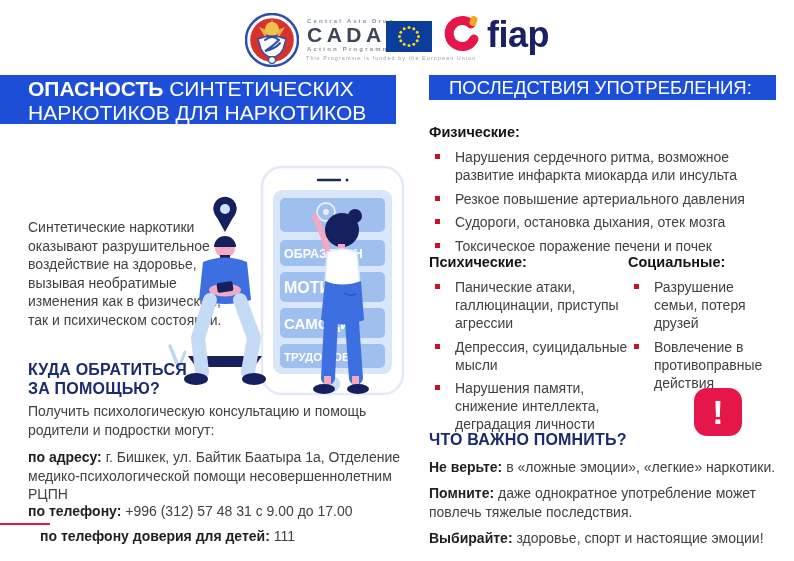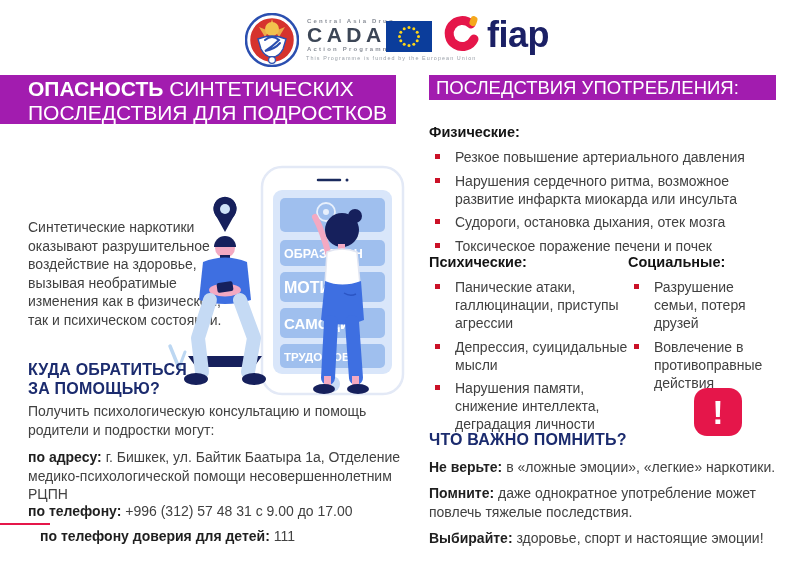--- a/index.html
+++ b/index.html
@@ -8,24 +8,24 @@
 
   
   .hdr-logo { position:absolute; }
   .cadap-top, .cadap-sub { font-size:6px; letter-spacing:2.2px; color:#8a8f98; font-weight:bold; white-space:nowrap; }
   .cadap-name { font-size:21px; font-weight:bold; color:#3c4656; letter-spacing:4.5px; line-height:22px; }
   .cadap-fund { position:absolute; left:306px; top:55px; width:150px; font-size:5.4px; letter-spacing:1.1px; color:#9aa0a8; white-space:nowrap; }
   .fiap-wrap { position:absolute; left:441px; top:14px; display:flex; align-items:center; }
   .fiap-text { font-size:36px; font-weight:bold; color:#1B2065; letter-spacing:-0.5px; margin-left:4px; line-height:40px; }
 
   
-  .banner { position:absolute; background:#a21caf; color:#fff; }
+  .banner { position:absolute; background:#1d4ed8; color:#fff; }
   .banner-left { left:0; top:75px; width:396px; height:49px; font-size:21px; line-height:24px; padding:2px 0 0 28px; font-weight:400; }
   .banner-left b { font-weight:bold; }
-  .banner-right { left:429px; top:75px; width:347px; height:25px; font-size:18.5px; line-height:25px; padding-left:7px; font-weight:400; }
+  .banner-right { left:429px; top:75px; width:347px; height:25px; font-size:18.5px; line-height:25px; padding-left:20px; font-weight:400; }
 
   .bodytext { color:#414141; font-size:14px; line-height:18.5px; }
   .bodytext b { color:#1f1f1f; }
   .abs { position:absolute; }
 
   .navy-head { color:#1B2B6E; font-weight:bold; font-size:16px; line-height:19px; letter-spacing:0.2px; }
 
   .sec-head { font-size:14.5px; font-weight:bold; color:#141414; }
   ul.blist { list-style:none; }
   ul.blist li { position:relative; padding-left:26px; margin-bottom:5.5px; font-size:14px; line-height:18px; color:#414141; }
@@ -87,21 +87,21 @@
   <div class="fiap-wrap">
     <svg width="42" height="42" viewBox="0 0 42 42">
       <path d="M30 10 A13 13 0 1 0 33 25" fill="none" stroke="#E5164A" stroke-width="9" stroke-linecap="round"></path>
       <rect x="29" y="2" width="7" height="10" rx="3.4" fill="#F5A81C" transform="rotate(18 32 7)"></rect>
     </svg>
     <span class="fiap-text">fiap</span>
   </div>
 
   <div class="banner banner-left">
     <div><b>ОПАСНОСТЬ</b><span> СИНТЕТИЧЕСКИХ</span></div>
-    <div>ПОСЛЕДСТВИЯ ДЛЯ ПОДРОСТКОВ</div>
+    <div>НАРКОТИКОВ ДЛЯ НАРКОТИКОВ</div>
   </div>
 
 
   <p class="abs bodytext" style="left:28px; top:218px; width:196px;">Синтетические наркотики оказывают разрушительное воздействие на здоровье, вызывая необратимые изменения как в физическом, так и психическом состоянии.</p>
 
   <div class="abs" style="left:158px; top:148px; width:252px; height:252px;">
     <svg width="252" height="252" viewBox="0 0 252 252">
 
       <rect x="104" y="19" width="141" height="227" rx="20" fill="#ffffff" stroke="#E3E9F6" stroke-width="2.5"></rect>
       <line x1="160" y1="32" x2="182" y2="32" stroke="#1A2A5E" stroke-width="2.5" stroke-linecap="round"></line>
@@ -189,22 +189,22 @@
 
   <p class="abs bodytext" style="left:40px; top:527px; width:386px;">
     <b>по телефону доверия для детей:</b>
     <span>111</span>
   </p>
 
   <div class="banner banner-right">ПОСЛЕДСТВИЯ УПОТРЕБЛЕНИЯ:</div>
 
   <div class="abs sec-head" style="left:429px; top:124px;">Физические:</div>
   <ul class="blist abs" style="left:429px; top:148px; width:336px;">
+    <li>Нарушения сердечного ритма, возможное развитие инфаркта миокарда или инсульта</li>
     <li>Резкое повышение артериального давления</li>
-    <li>Нарушения сердечного ритма, возможное развитие инфаркта миокарда или инсульта</li>
     <li>Судороги, остановка дыхания, отек мозга</li>
     <li>Токсическое поражение печени и почек</li>
   </ul>
 
   <div class="abs sec-head" style="left:429px; top:254px;">Психические:</div>
   <ul class="blist abs" style="left:429px; top:278px; width:200px;">
     <li>Панические атаки, галлюцинации, приступы агрессии</li>
     <li>Депрессия, суицидальные мысли</li>
     <li>Нарушения памяти, снижение интеллекта, деградация личности</li>
   </ul>

